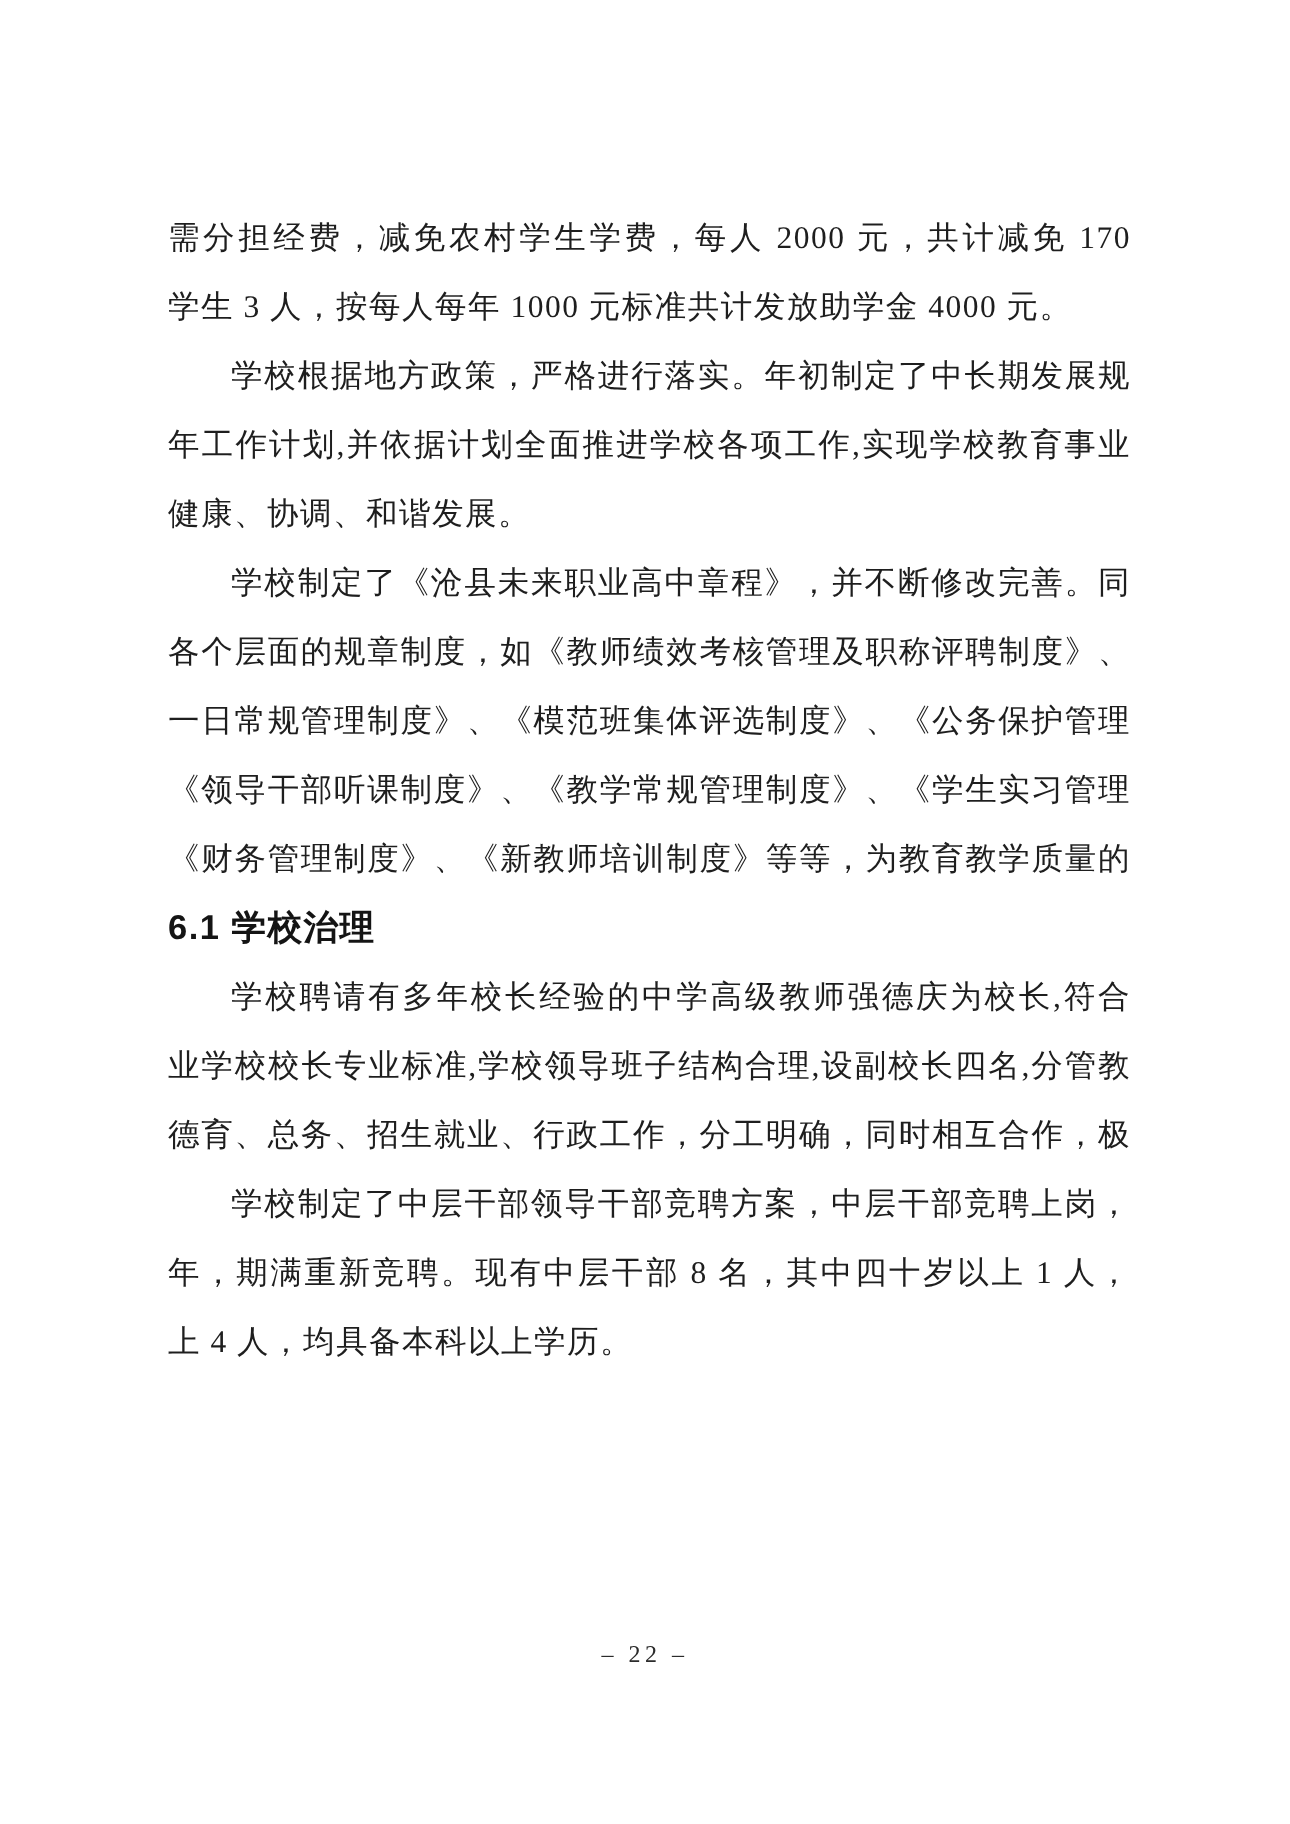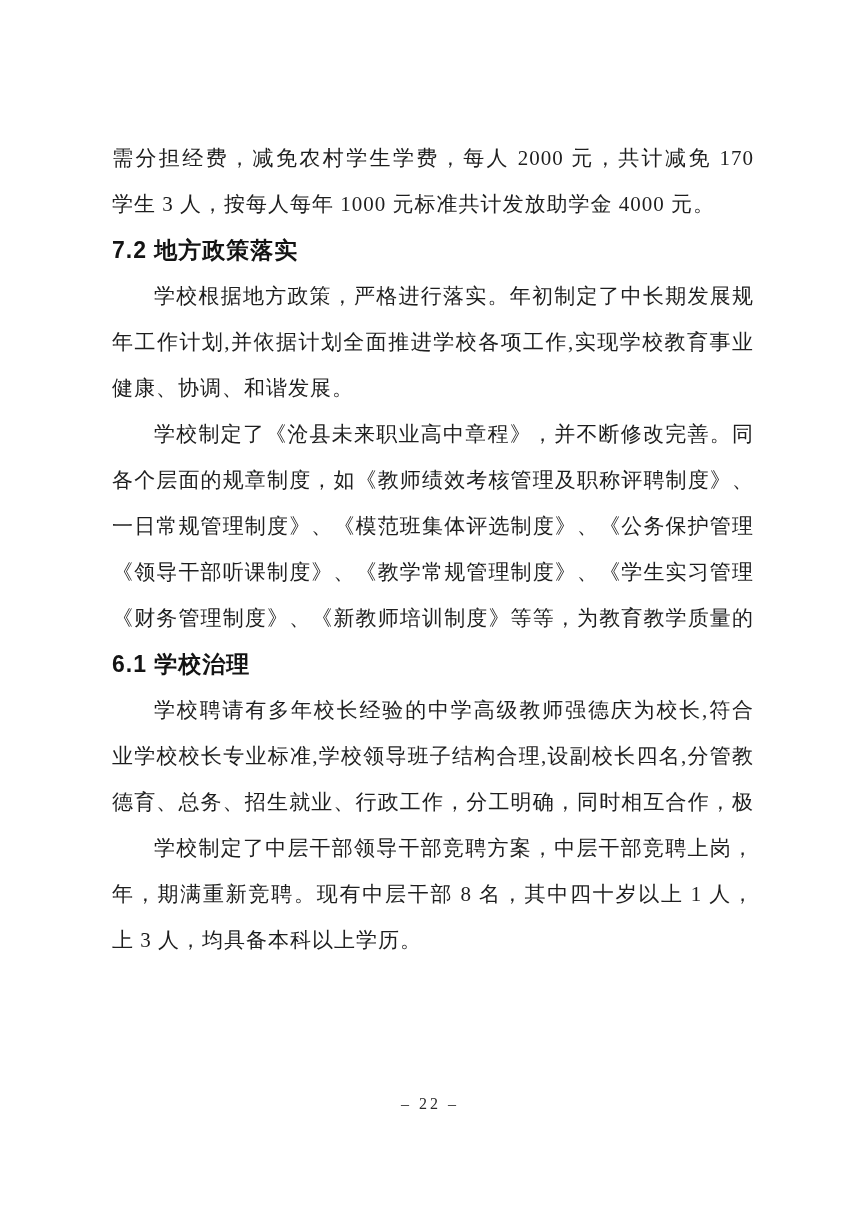--- a/index.html
+++ b/index.html
@@ -58,31 +58,30 @@
     letter-spacing: 3px;
   }
 </style>
 </head>
 <body>
 
 <div class="page">
   <div class="content">
       <div class="line justify">需分担经费，减免农村学生学费，每人 2000 元，共计减免 170 人。贫困</div>
       <div class="line">学生 3 人，按每人每年 1000 元标准共计发放助学金 4000 元。</div>
-      <div class="heading">7.2 地方政策落实</div>
       <div class="line justify indent">学校根据地方政策，严格进行落实。年初制定了中长期发展规划及学</div>
       <div class="line justify">年工作计划,并依据计划全面推进学校各项工作,实现学校教育事业持续、</div>
       <div class="line">健康、协调、和谐发展。</div>
       <div class="line justify indent">学校制定了《沧县未来职业高中章程》，并不断修改完善。同时制定</div>
       <div class="line justify">各个层面的规章制度，如《教师绩效考核管理及职称评聘制度》、《学生</div>
       <div class="line justify">一日常规管理制度》、《模范班集体评选制度》、《公务保护管理制度》、</div>
       <div class="line justify">《领导干部听课制度》、《教学常规管理制度》、《学生实习管理制度》、</div>
       <div class="line justify">《财务管理制度》、《新教师培训制度》等等，为教育教学质量的提高做</div>
       <div class="heading">6.1 学校治理</div>
       <div class="line justify indent">学校聘请有多年校长经验的中学高级教师强德庆为校长,符合中等职</div>
       <div class="line justify">业学校校长专业标准,学校领导班子结构合理,设副校长四名,分管教学、</div>
       <div class="line justify">德育、总务、招生就业、行政工作，分工明确，同时相互合作，极大地提</div>
       <div class="line justify indent">学校制定了中层干部领导干部竞聘方案，中层干部竞聘上岗，任期三</div>
       <div class="line justify">年，期满重新竞聘。现有中层干部 8 名，其中四十岁以上 1 人，30 岁以</div>
-      <div class="line">上 3 人，均具备本科以上学历。</div>
+      <div class="line">上 4 人，均具备本科以上学历。</div>
     </div>
   <div class="footer">– 22 –</div>
 </div>
 
 </body></html>

